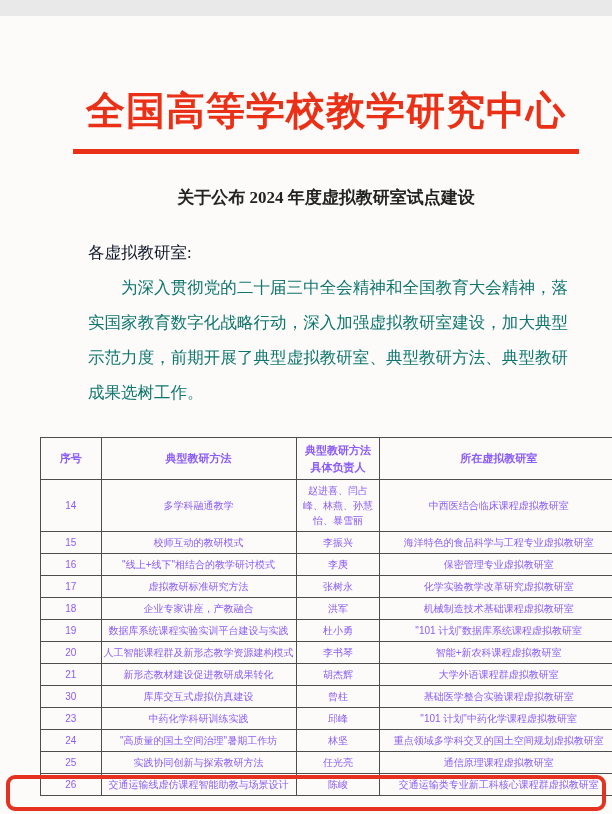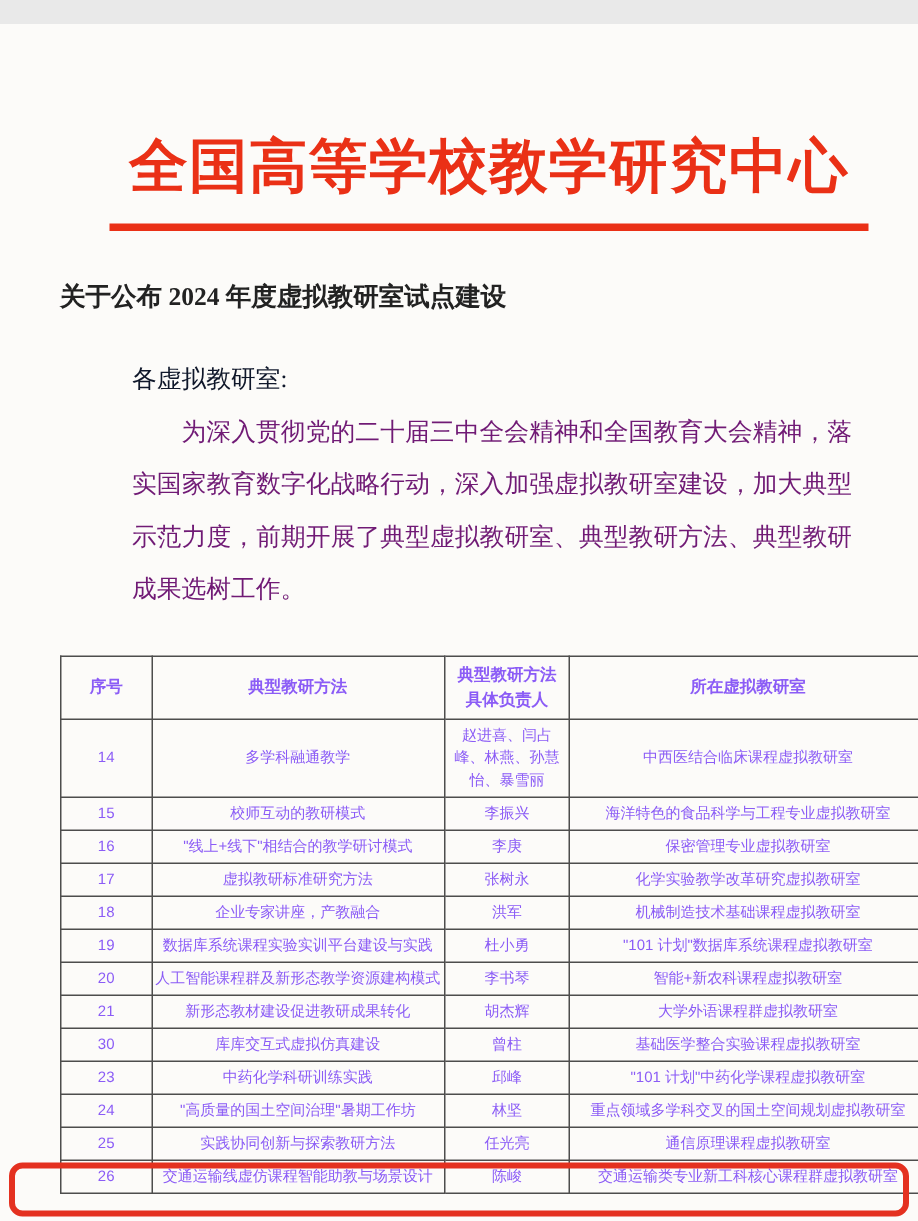--- a/index.html
+++ b/index.html
@@ -25,38 +25,39 @@
   }
   .red-rule {
     width: 506px;
     margin: 11px auto 0 auto;
     height: 2px;
     border-top: 3px solid;
     border-bottom: 2px solid;
   }
   .notice-title {
     margin-top: 29px;
+    text-align: center;
     font-size: 17px;
     font-weight: bold;
     line-height: 30px;
     color: #222;
   }
   .salutation {
     margin: 23px 46px 0 48px;
     font-size: 16.5px;
     line-height: 34px;
     color: #0f172a;
   }
   .paragraph {
     margin: 0 44px 0 48px;
     font-size: 16.5px;
     line-height: 35px;
     text-indent: 2em;
     text-align: justify;
-    color: #701a75;
+    color: #0f766e;
   }
   table.doc-table {
     width: 578px;
     margin: 27px auto 0 auto;
     border-collapse: collapse;
     table-layout: fixed;
     color: #8b5cf6;
   }
   .doc-table th, .doc-table td {
     border: 1px solid #4d4d4d;

